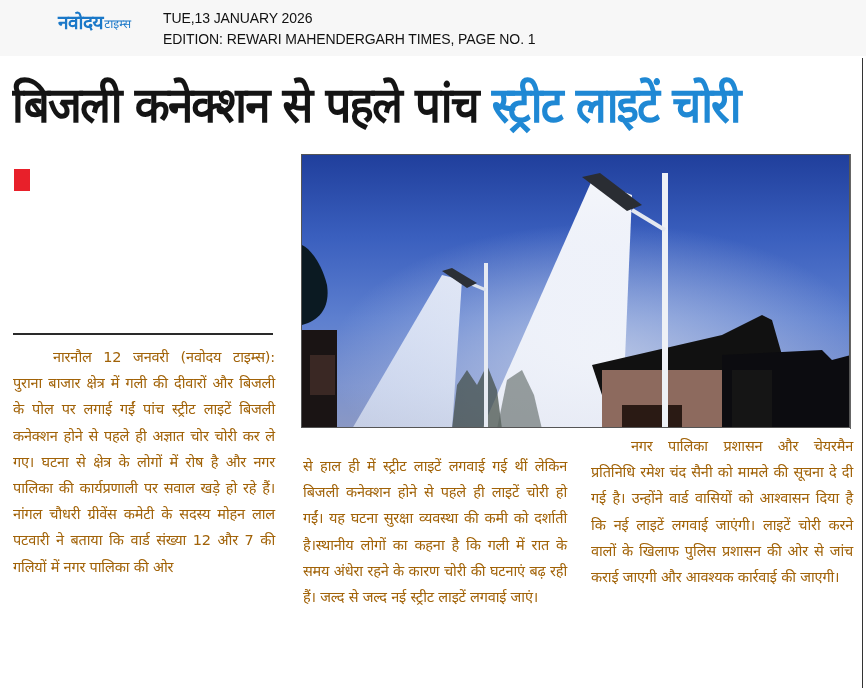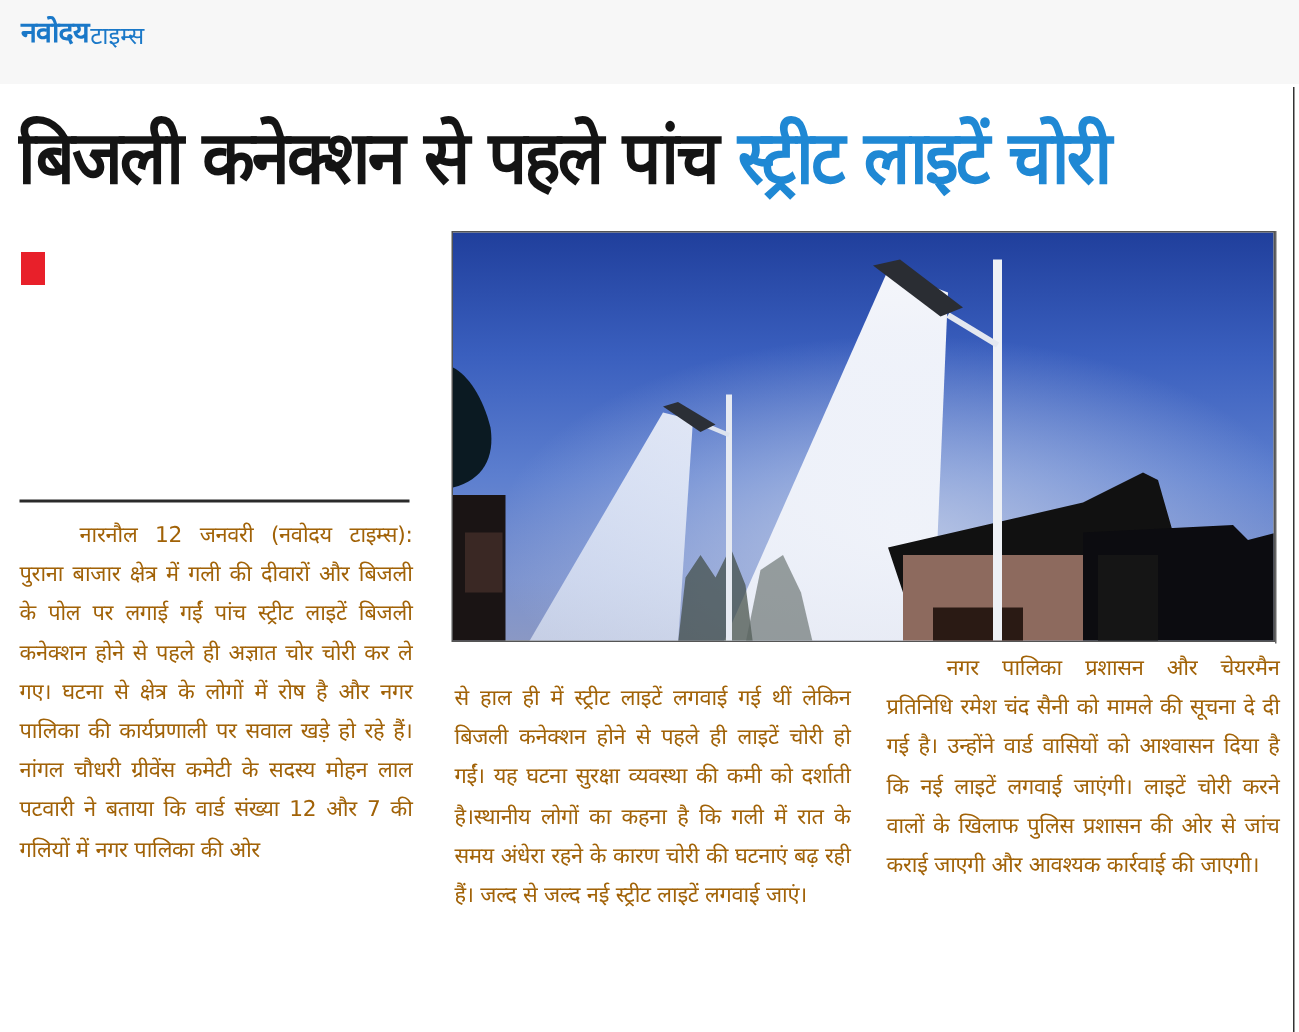--- a/index.html
+++ b/index.html
@@ -9,24 +9,24 @@
     .masthead {
       position: absolute; left: 0; top: 0; width: 866px; height: 56px;
       background: #f7f7f7;
     }
     .logo {
       position: absolute; left: 14px; top: 10px; height: 22px;
       display: flex; align-items: flex-end;
     }
     .logo-main {
       font-family: "DejaVu Sans", sans-serif; font-weight: bold;
-      font-size: 19px; color: #1a78c8; letter-spacing: -0.5px; line-height: 20px;
+      font-size: 19px; color: #1a78c8; letter-spacing: -0.5px; line-height: 20px; margin-left: 44px;
     }
     .logo-sub {
-      font-family: "DejaVu Sans", sans-serif; font-size: 16px;
+      font-family: "DejaVu Sans", sans-serif; font-size: 12px;
       color: #1a78c8; line-height: 14px; margin-left: 1px; margin-bottom: 1px;
     }
     .edition-info {
       position: absolute; left: 163px; top: 8px;
       font-family: "Liberation Sans", sans-serif; font-size: 14px;
       line-height: 21px; color: #111; letter-spacing: -0.1px;
     }
 
     .frame-right {
       position: absolute; left: 862px; top: 58px; width: 1px; height: 630px;
@@ -79,20 +79,24 @@
     }
   </style>
 </head>
 <body>
 
 <div class="masthead">
   <div class="logo">
     <span class="logo-main">नवोदय</span>
     <span class="logo-sub">टाइम्स</span>
   </div>
+  <div class="edition-info">
+    <div>TUE,13 JANUARY 2026</div>
+    <div>EDITION: REWARI MAHENDERGARH TIMES, PAGE NO. 1</div>
+  </div>
 </div>
 
 <div class="frame-right"></div>
 
 <h1 class="headline"><span class="hl-black">बिजली कनेक्शन से पहले पांच </span><span class="hl-blue">स्ट्रीट लाइटें चोरी</span></h1>
 
 <div class="subhead">
   <span class="red-bullet"></span>
 </div>
 <div class="divider"></div>

